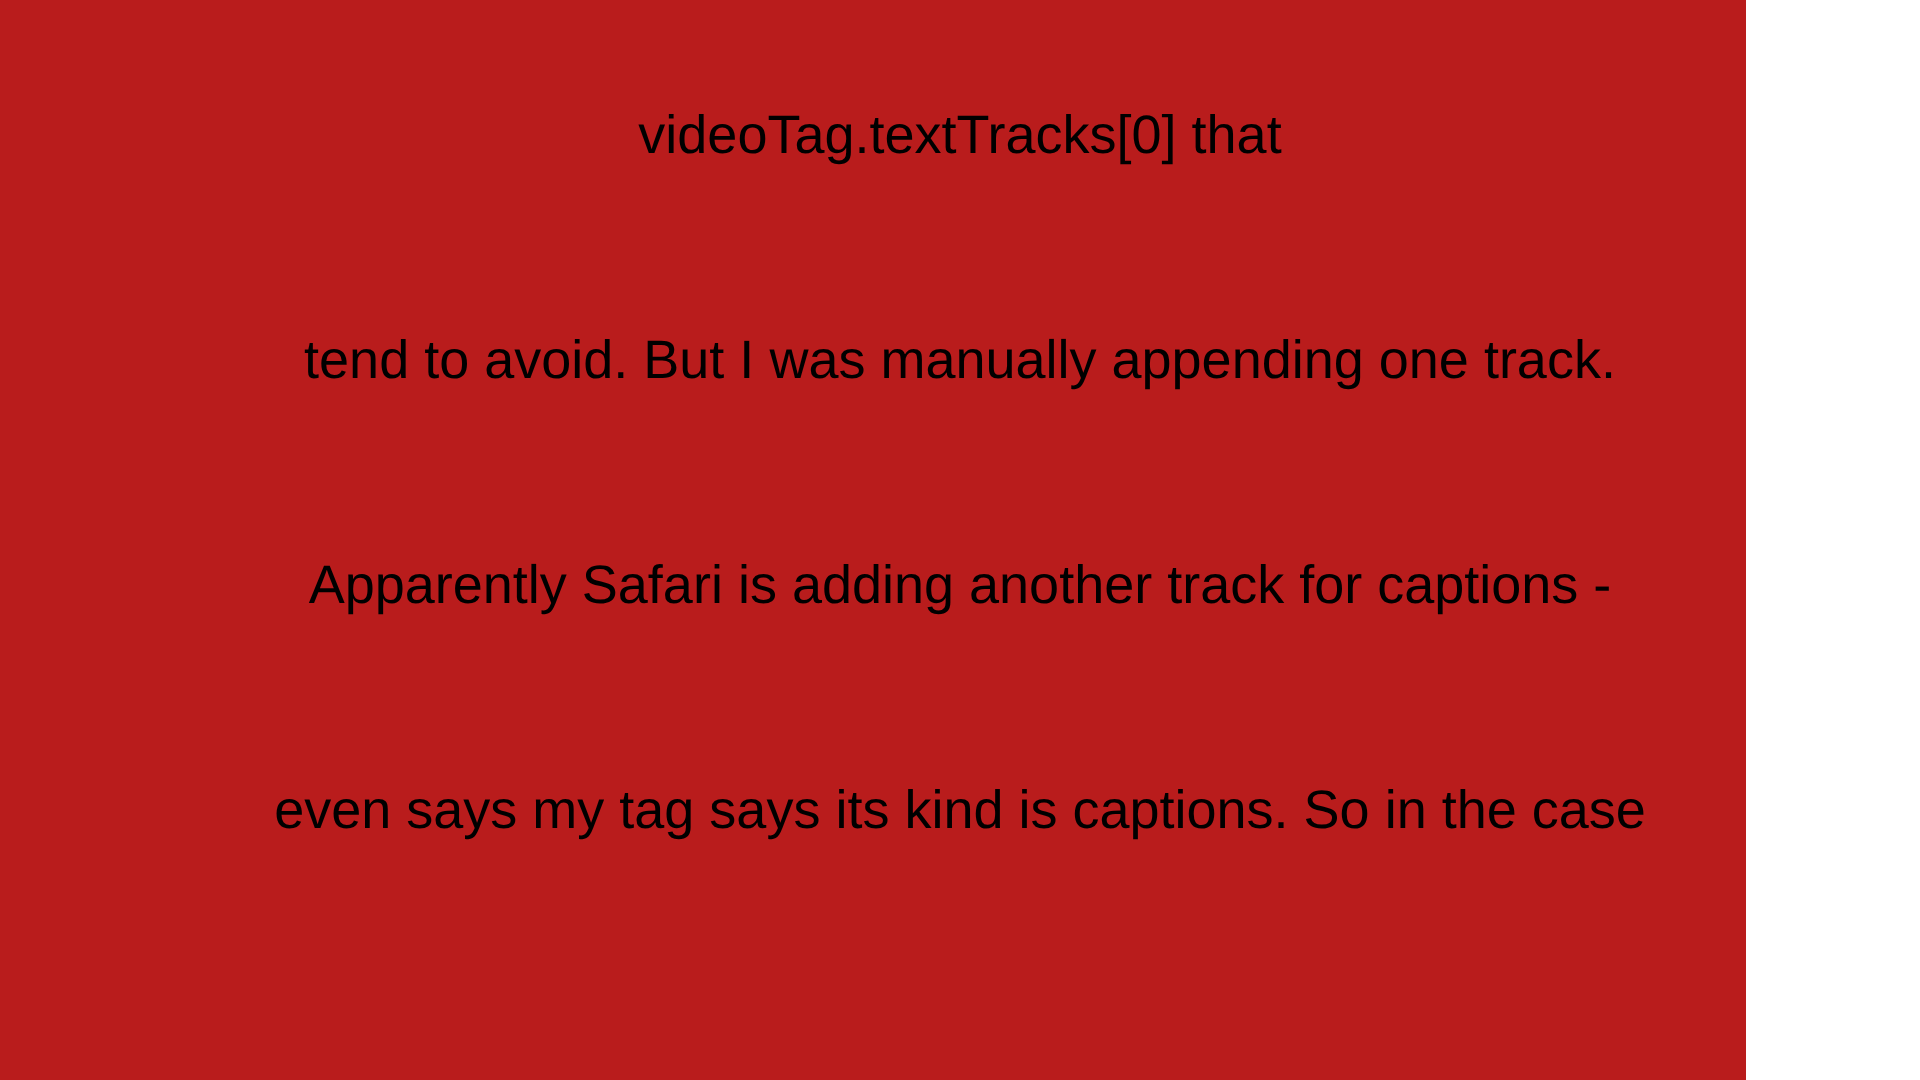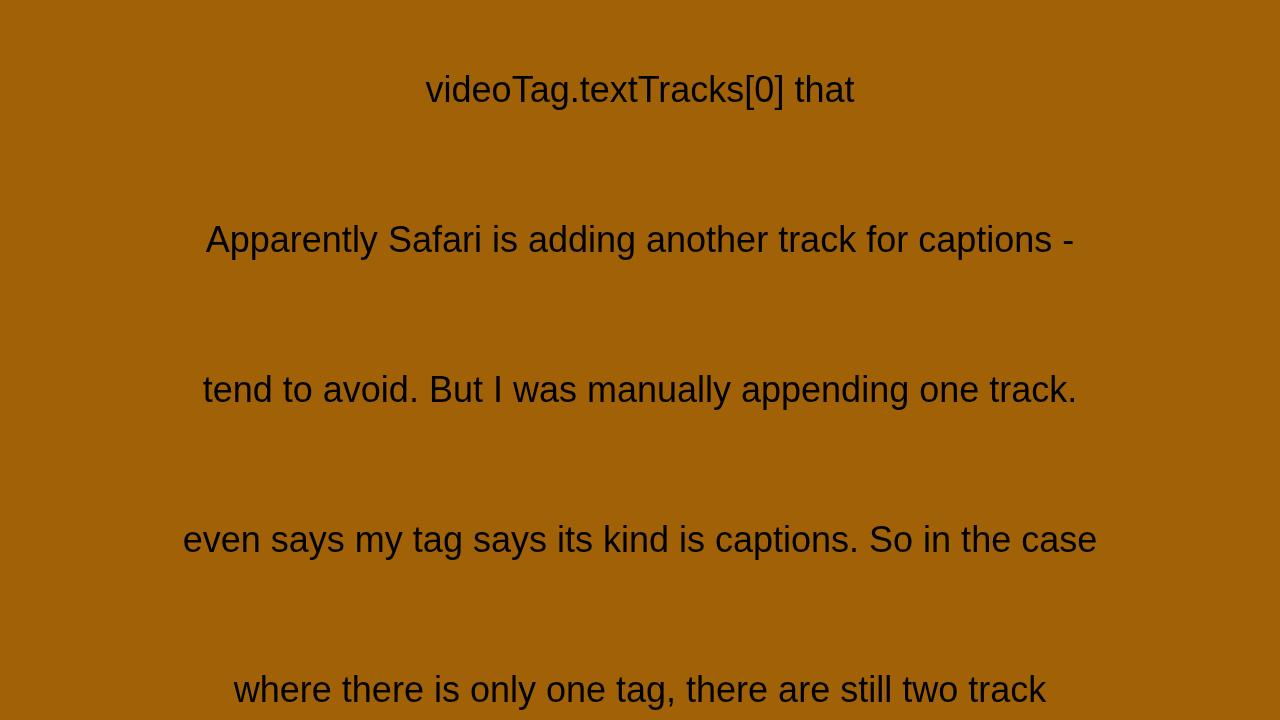--- a/index.html
+++ b/index.html
@@ -5,23 +5,23 @@
   html, body {
     margin: 0;
     padding: 0;
     width: 1280px;
     height: 720px;
     overflow: hidden;
     background: #ffffff;
   }
   #viewport {
     position: relative;
-    width: 1280px;
+    width: 1164px;
     height: 720px;
-    background: #a16207;
+    background: #b91c1c;
     overflow: hidden;
   }
   
   #text-block {
     position: absolute;
     left: 0;
     top: -35px;              
     width: 1280px;
     text-align: center;
     color: #000000;
@@ -38,24 +38,23 @@
     width: 1280px;
     white-space: pre-wrap;
   }
 </style>
 </head>
 <body>
 
 <div id="viewport">
   <div id="text-block">
     <span class="line">videoTag.textTracks[0] that</span>
+    <span class="line">tend to avoid. But I was manually appending one track.</span>
     <span class="line">Apparently Safari is adding another track for captions -</span>
-    <span class="line">tend to avoid. But I was manually appending one track.</span>
     <span class="line">even says my tag says its kind is captions. So in the case</span>
-    <span class="line">where there is only one tag, there are still two track</span>
     
     
     
     
     
     
     
     
     
     

